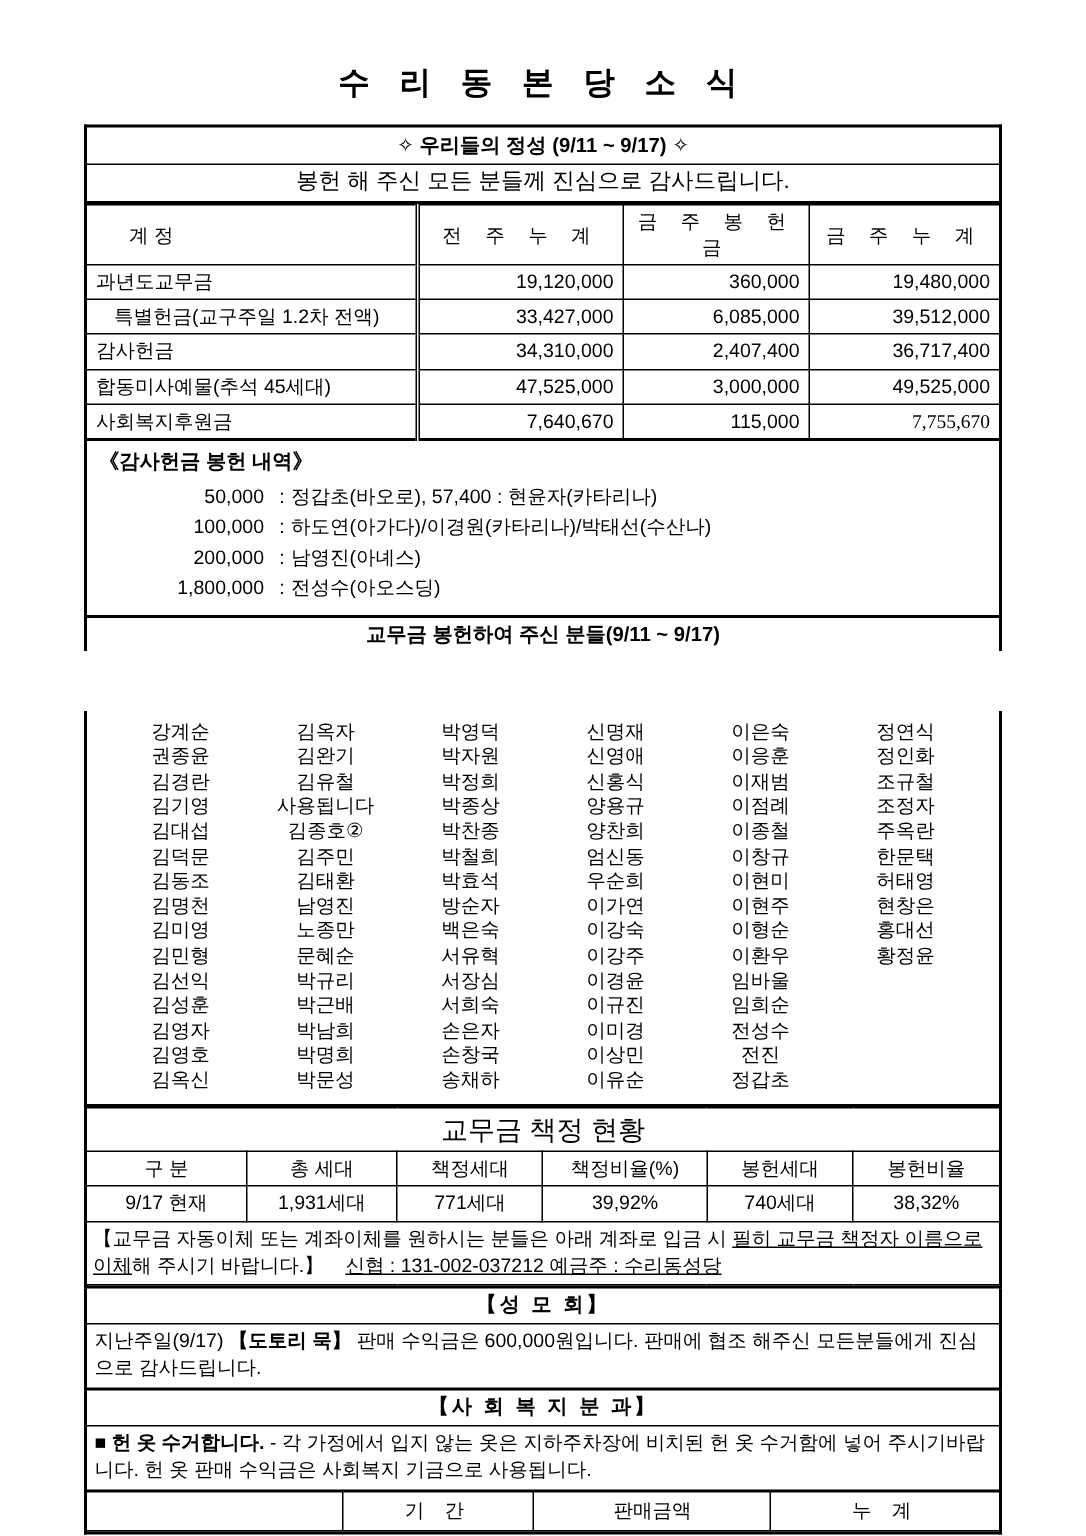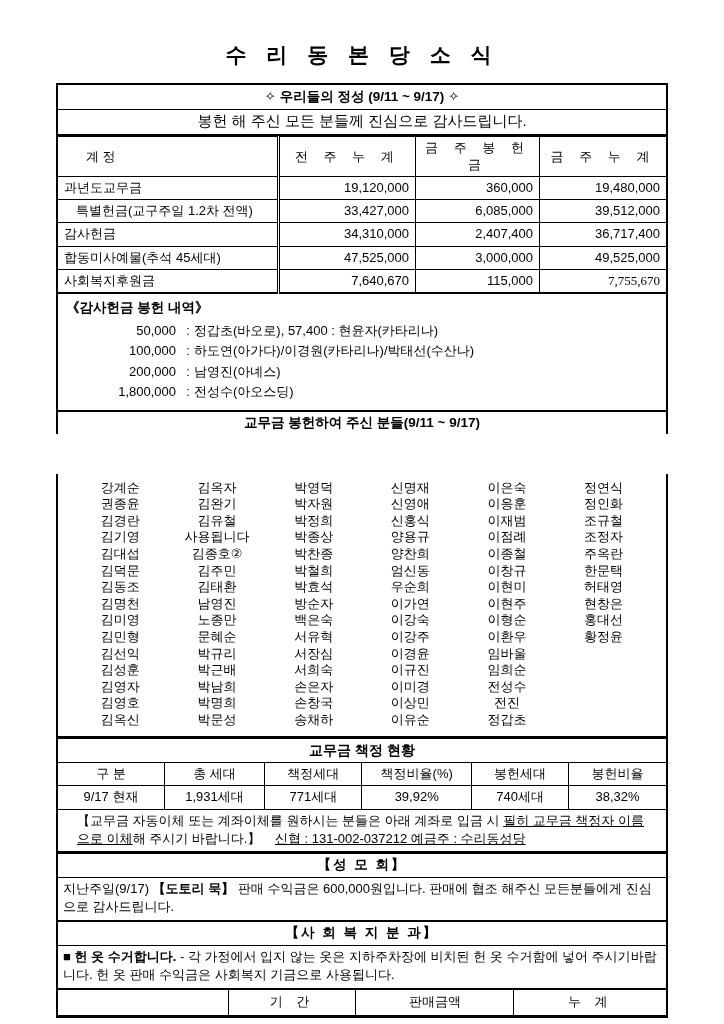--- a/index.html
+++ b/index.html
@@ -148,31 +148,31 @@
     table-layout: fixed;
     font-size: 13px;
   }
   table.stats td {
     border: 1px solid #000;
     text-align: center;
     padding: 3px 2px;
     line-height: 1.25;
   }
   table.stats td.title-cell {
-    font-weight: bold;
+    font-weight: normal;
     border-left: none;
     border-right: none;
-    font-size: 14px;
+    font-size: 18px;
     margin-left: 20px;
   }
   table.stats td.note-cell {
     text-align: left;
     border-left: none;
     border-right: none;
-    padding: 2px 19px 3px;
+    padding: 2px 4px 3px;
     line-height: 1.4;
   }
 
   
   .notice {
     border-left: 2px solid #000;
     border-right: 2px solid #000;
     border-bottom: 2px solid #000;
   }
   .notice-head {

